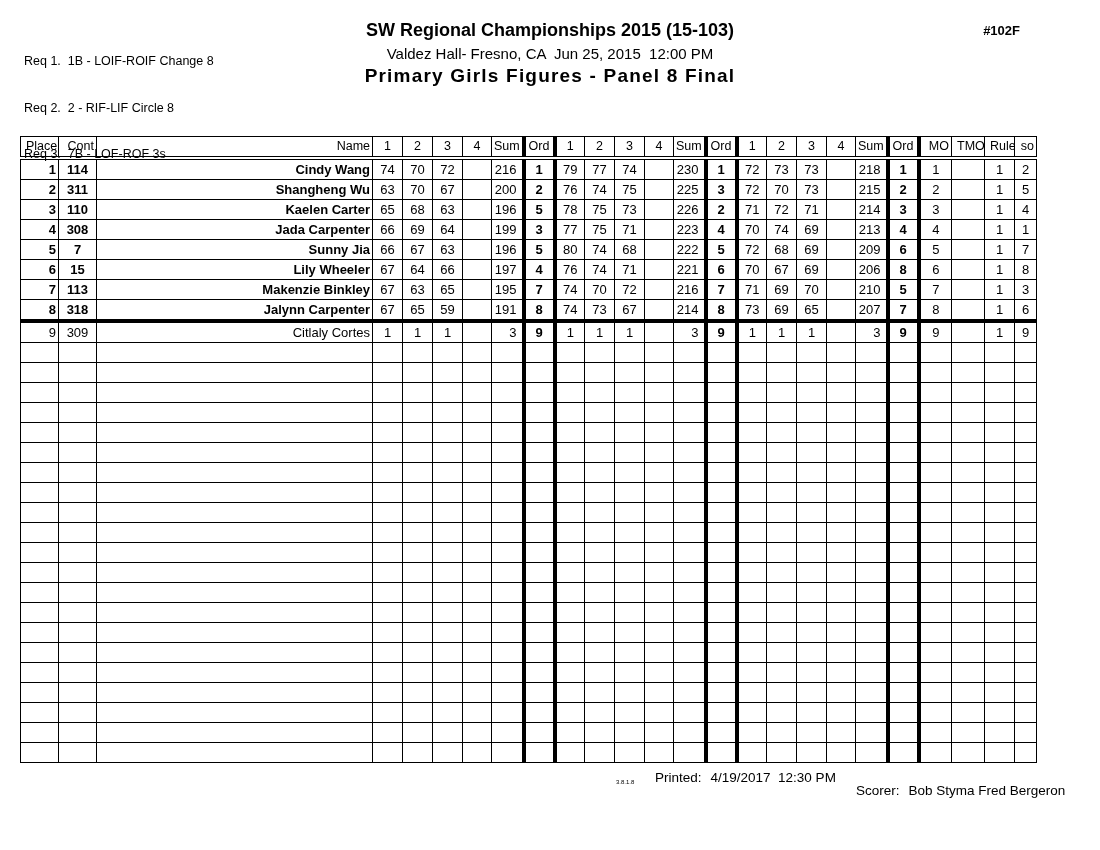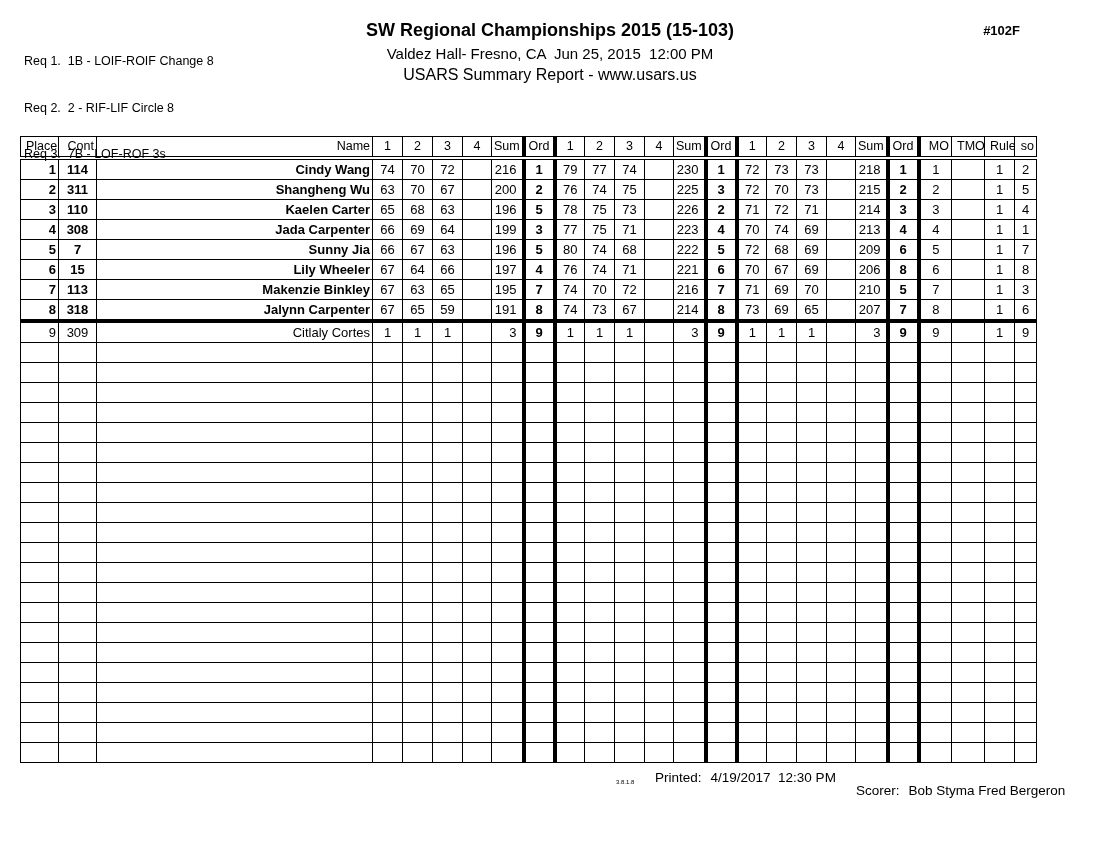--- a/index.html
+++ b/index.html
@@ -46,21 +46,21 @@
 
 <div class="req-block">
   <div>Req 1.  1B - LOIF-ROIF Change 8</div>
   <div>Req 2.  2 - RIF-LIF Circle 8</div>
   <div>Req 3.  7B - LOF-ROF 3s</div>
 </div>
 
 <div class="header-block">
   <div class="title">SW Regional Championships 2015 (15-103)</div>
   <div class="venue">Valdez Hall- Fresno, CA  Jun 25, 2015  12:00 PM</div>
-  <div class="report">USARS Summary Report - www.usars.us</div>
+  <div class="event">Primary Girls Figures - Panel 8 Final</div>
 </div>
 
 <div class="doc-number">#102F</div>
 
 <div class="table-wrap">
   <table id="results-table">
     <colgroup>
         <col style="width: 38px;">
         <col style="width: 38px;">
         <col style="width: 276px;">

